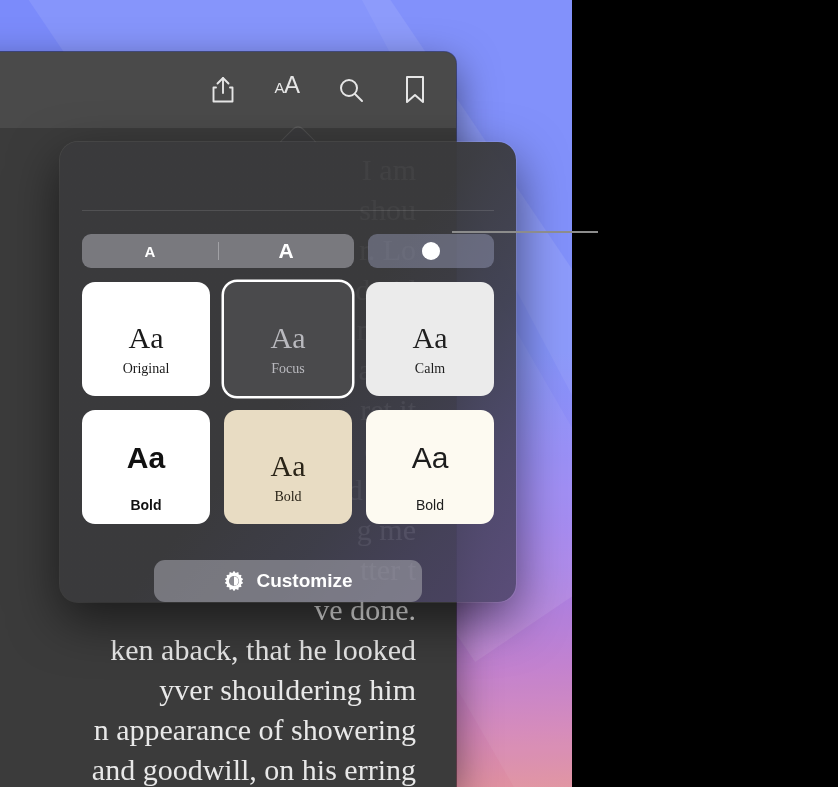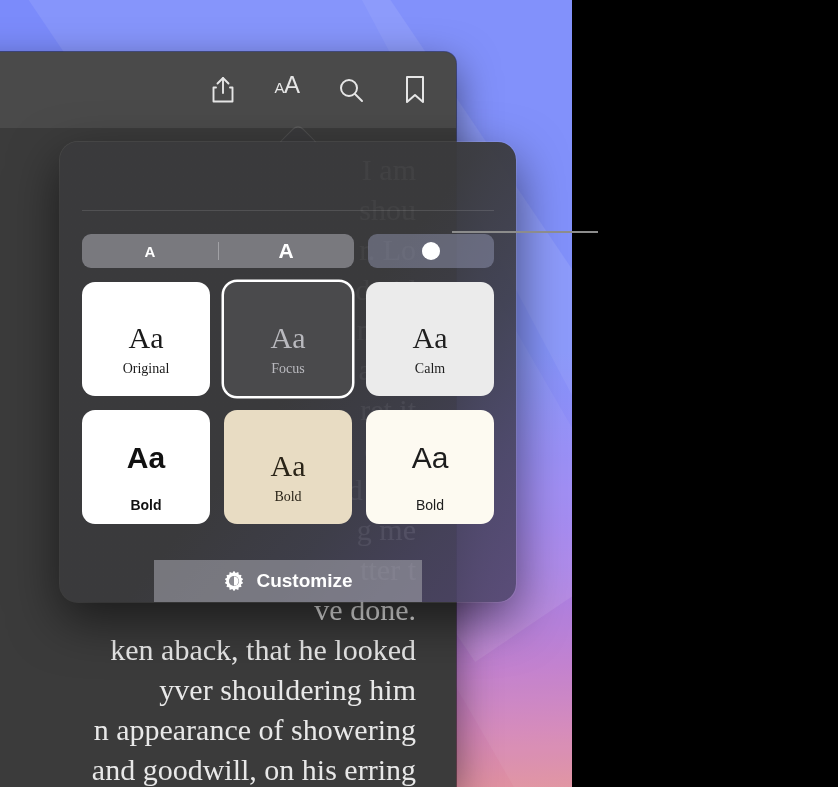--- a/index.html
+++ b/index.html
@@ -281,21 +281,21 @@
     box-shadow: 0 0 0 2.5px #ffffff;
   }
 
   
   #customize-button {
     position: absolute;
     left: 94px;
     top: 418px;
     width: 268px;
     height: 42px;
-    border-radius: 0;
+    border-radius: 11px;
     background: rgba(160,160,168,0.60);
     display: flex;
     align-items: center;
     justify-content: center;
     gap: 11px;
   }
   #customize-label {
     font-size: 19px;
     font-weight: bold;
     color: #ffffff;

